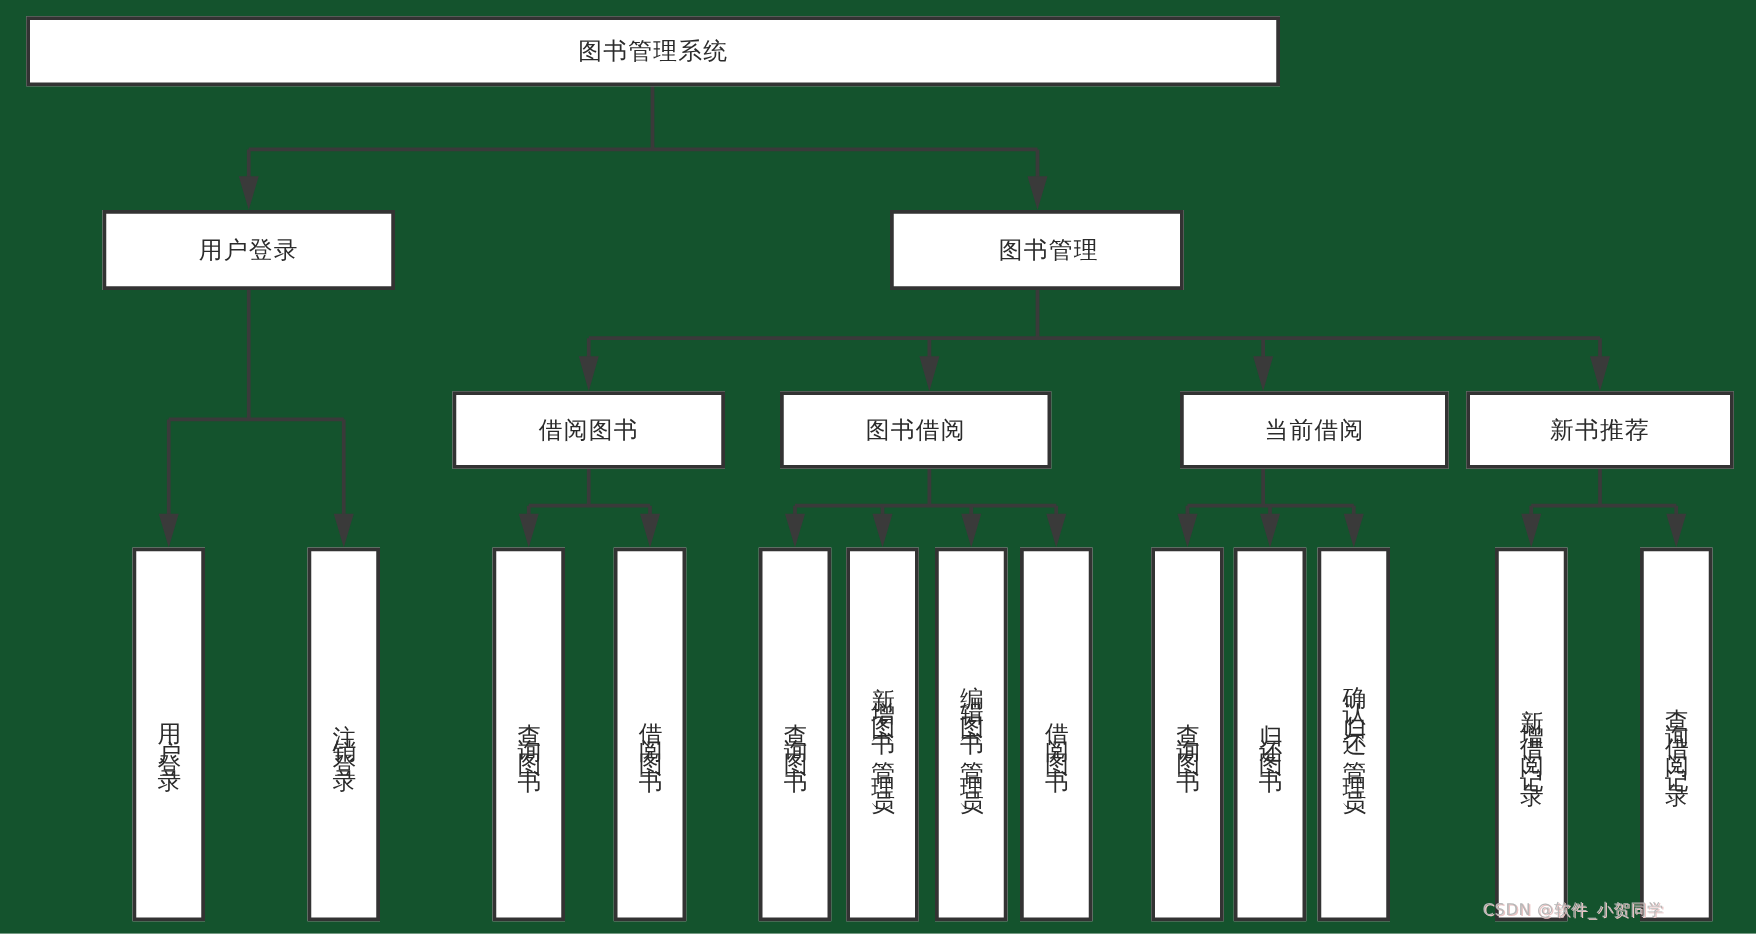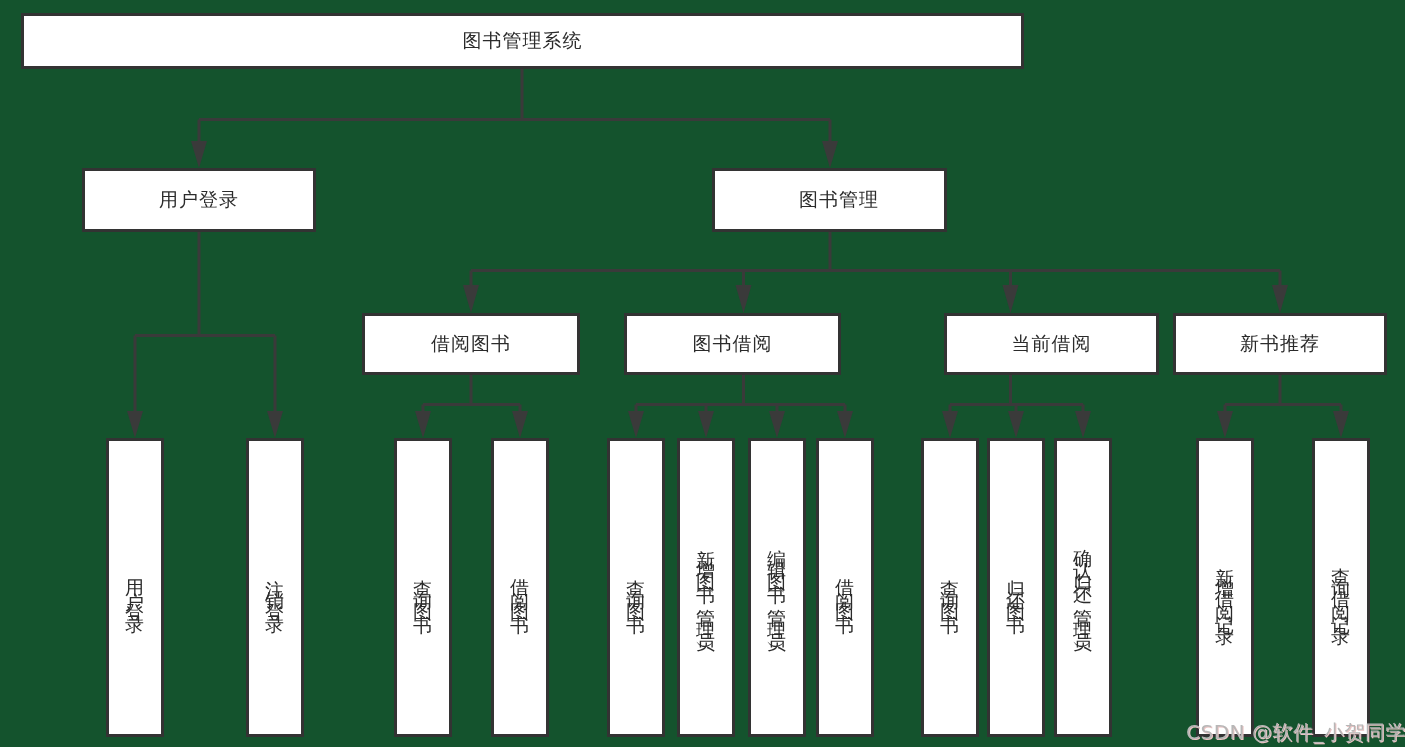--- a/index.html
+++ b/index.html
@@ -61,21 +61,21 @@
   #n-leaf-bb-borrow    { left: 816px;  }
   #n-leaf-cb-query     { left: 921px;  }
   #n-leaf-cb-return    { left: 987px;  }
   #n-leaf-cb-confirm   { left: 1054px; }
   #n-leaf-br-add       { left: 1196px; }
   #n-leaf-br-query     { left: 1312px; }
   .watermark {
     position: absolute;
     left: 1186px;
     top: 719px;
-    font-size: 20px;
+    font-size: 13px;
     color: #b7b7b7;
     text-shadow: 1px 1px 0 #eac3c3;
     white-space: nowrap;
     letter-spacing: 0.5px;
   }
 </style>
 </head>
 <body>
 
 <div class="canvas">

